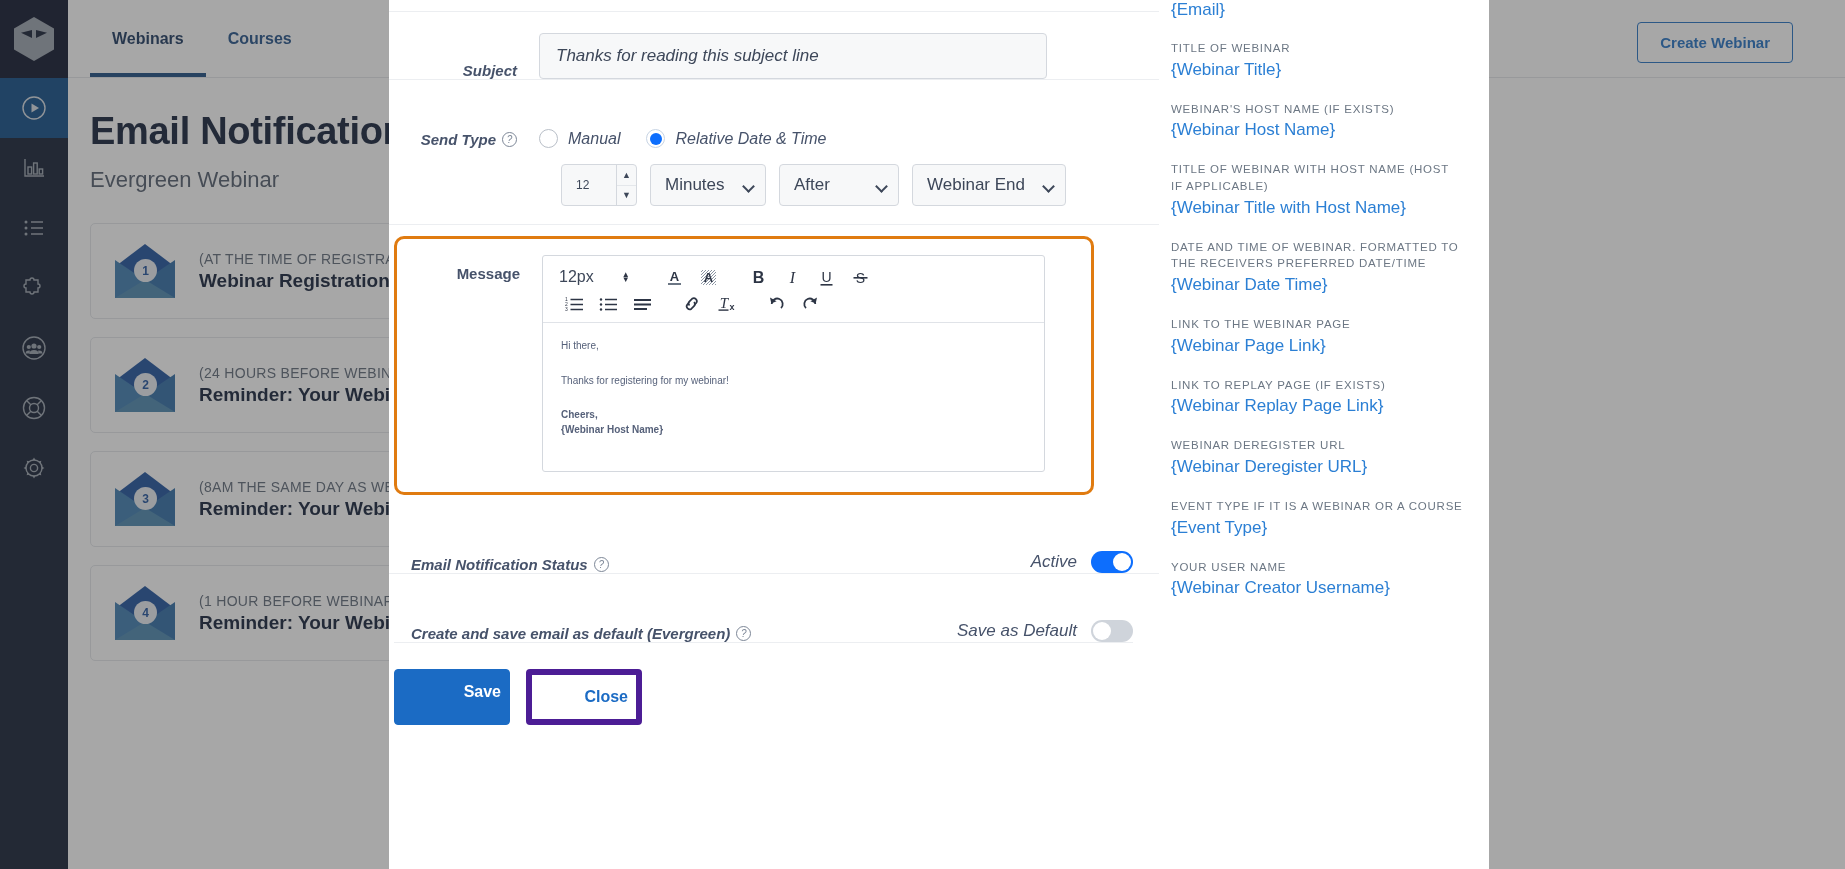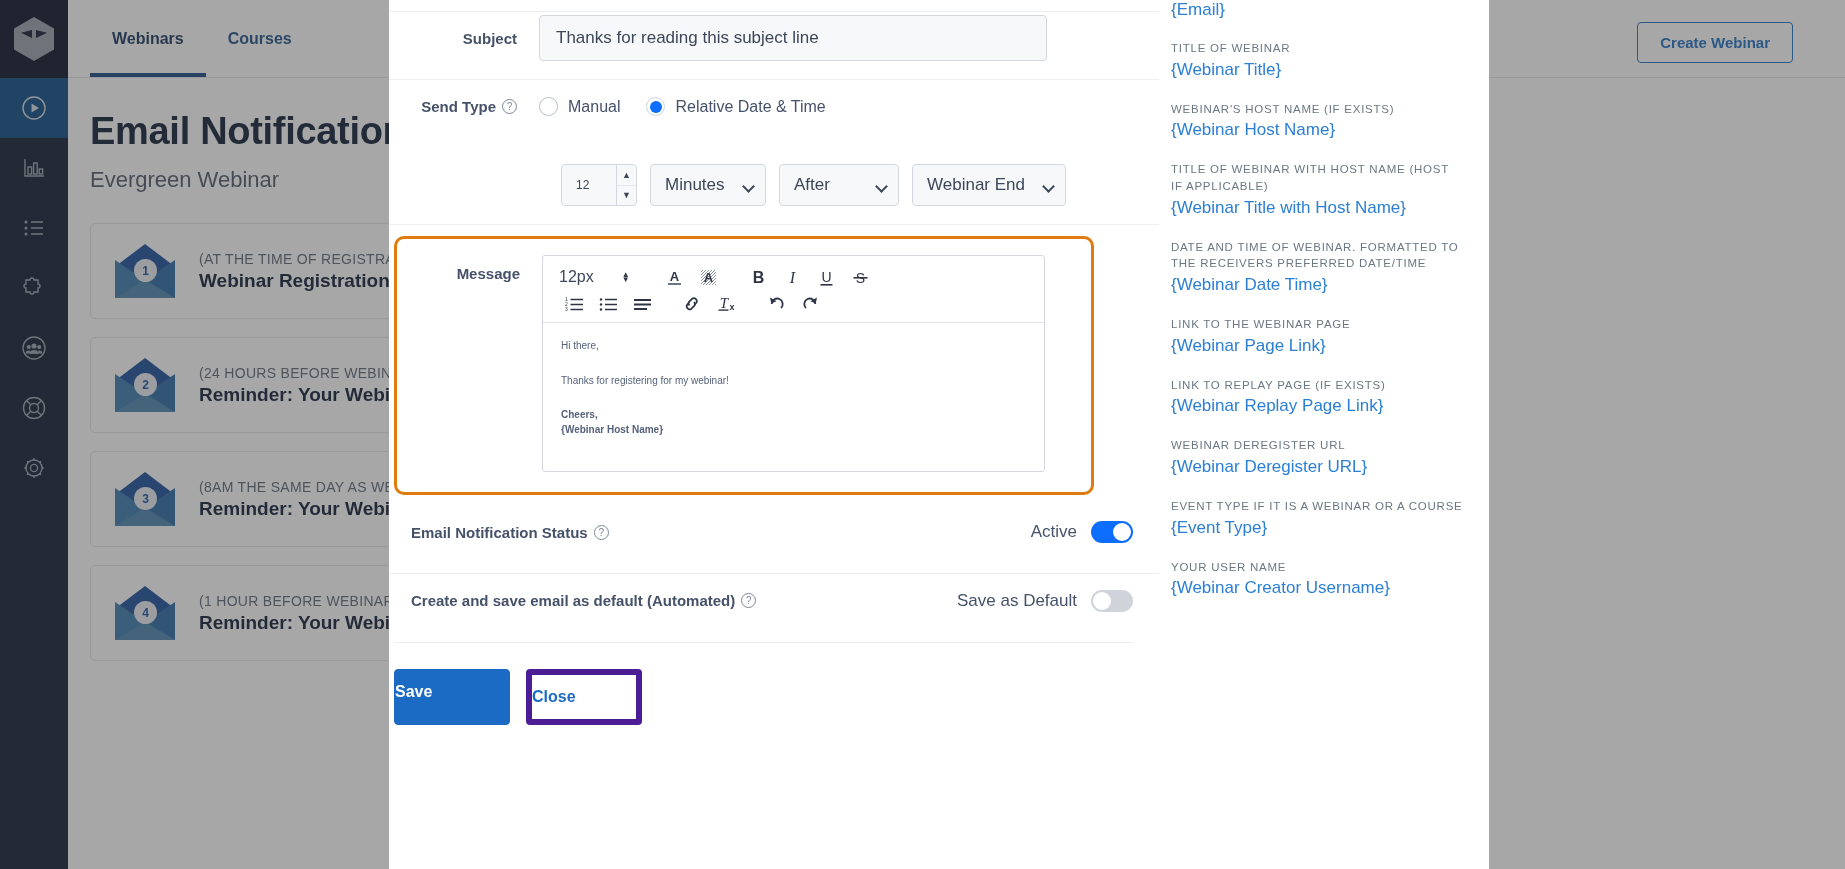--- a/index.html
+++ b/index.html
@@ -190,24 +190,25 @@
     flex: none;
     position: relative;
     padding-top: 0;
   }
   .modal-side {
     width: 330px; flex: none;
     padding: 0 26px 0 12px;
   }
 
   .row {
-    display: flex; align-items: center;
-    padding: 0 26px 15px 0;
+    display: flex; align-items: flex-end;
+    padding: 0 26px 0 0;
     border-bottom: 1px solid #eceef1;
     min-height: 68px;
+    font-style: italic;
   }
   .row-top-cut {
     height: 12px;
     border-bottom: 1px solid #eceef1;
   }
   .row-label {
     width: 150px; flex: none;
     text-align: right;
     padding-right: 22px;
     font-size: 15px; font-weight: bold;
@@ -393,25 +394,25 @@
     display: flex; align-items: center; gap: 14px;
     margin-left: auto;
     font-size: 17px; color: #46526a;
   }
 
   .btn-row {
     display: flex; gap: 16px;
     padding: 26px 0 0 5px;
   }
   .btn {
-    padding: 13px 0;
+    padding: 13px 8px;
     width: 116px;
     border-radius: 4px;
     font-size: 16px; font-weight: bold;
-    text-align: left;
+    text-align: right;
     cursor: pointer;
   }
   .btn-primary { background: #1b6bc4; color: #fff; border: 1px solid #1b6bc4; }
   .btn-outline { background: #fff; color: #1b6bc4; border: 6px solid #4c1d95; }
 
   
   .side-scroll { padding-top: 0; }
   .mt-first {
     font-size: 17px; color: #2b7fd4;
     margin-bottom: 20px;
@@ -757,21 +758,21 @@
           <div class="toggle-row-inner">
             <span>Active</span>
             <span class="toggle on">
                 <span class="knob"></span>
               </span>
           </div>
         </div>
 
         <div class="row" style="padding-left:5px; border-bottom:none;">
           <div class="row-label" style="width:auto; justify-content:flex-start; text-align:left; padding-right:0; padding-left:17px;">
-            <span>Create and save email as default (Automated)</span>
+            <span>Create and save email as default (Evergreen)</span>
             <span class="help-ico">?</span>
           </div>
           <div class="toggle-row-inner">
             <span>Save as Default</span>
             <span class="toggle">
                 <span class="knob"></span>
               </span>
           </div>
         </div>
 

